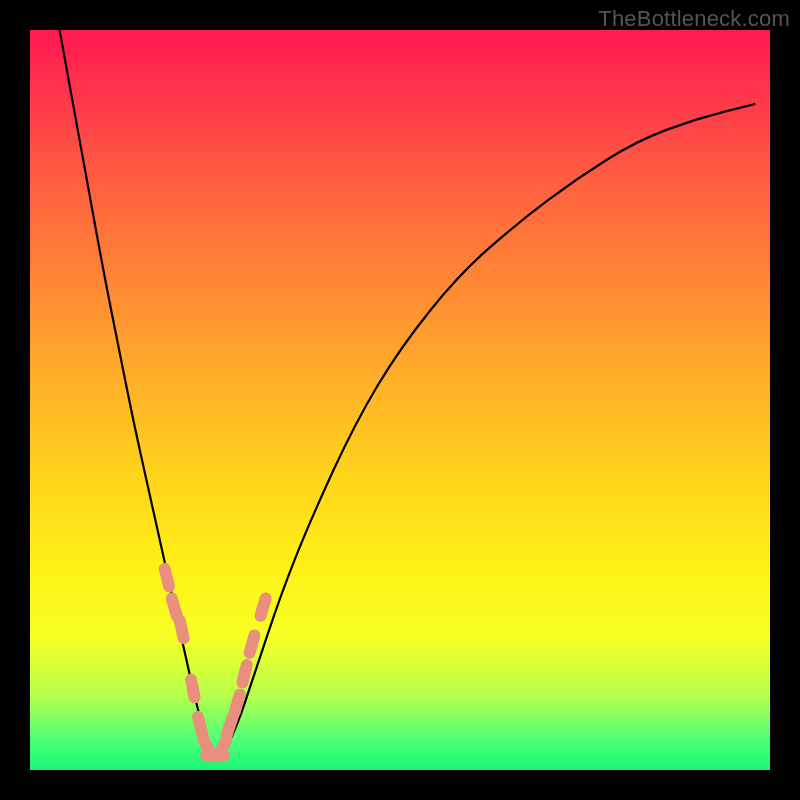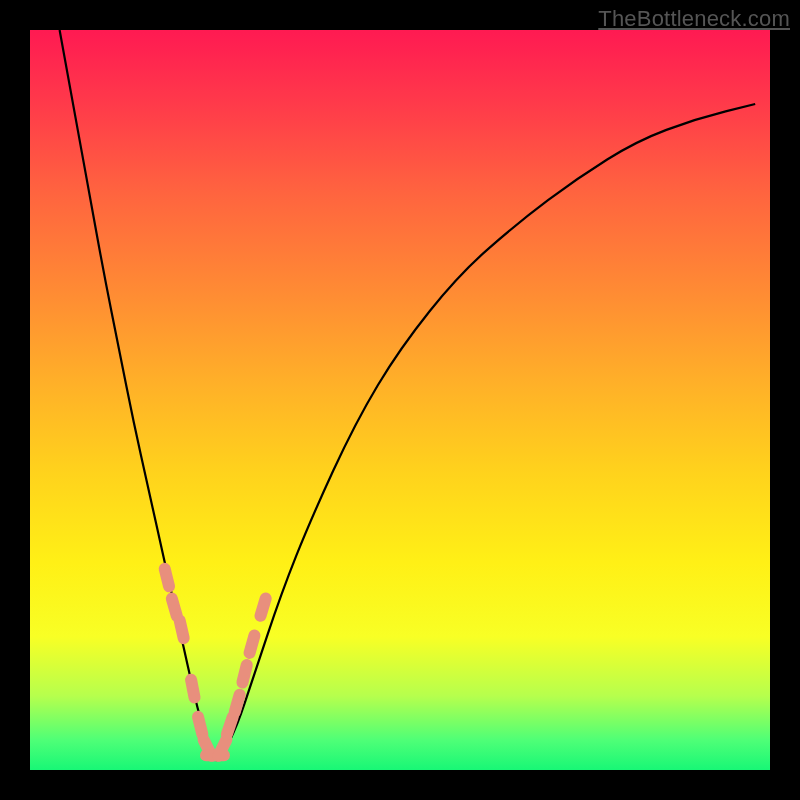--- a/index.html
+++ b/index.html
@@ -46,21 +46,20 @@
     height: 740px;
   }
   .watermark {
     position: absolute;
     top: 6px;
     right: 10px;
     color: #555;
     font-size: 22px;
     font-weight: 500;
     letter-spacing: 0.2px;
-    text-decoration: underline;
   }
 </style>
 </head>
 <body>
 
 <div class="frame">
 
   <div class="watermark">TheBottleneck.com</div>
 
   <div class="plot-area">

